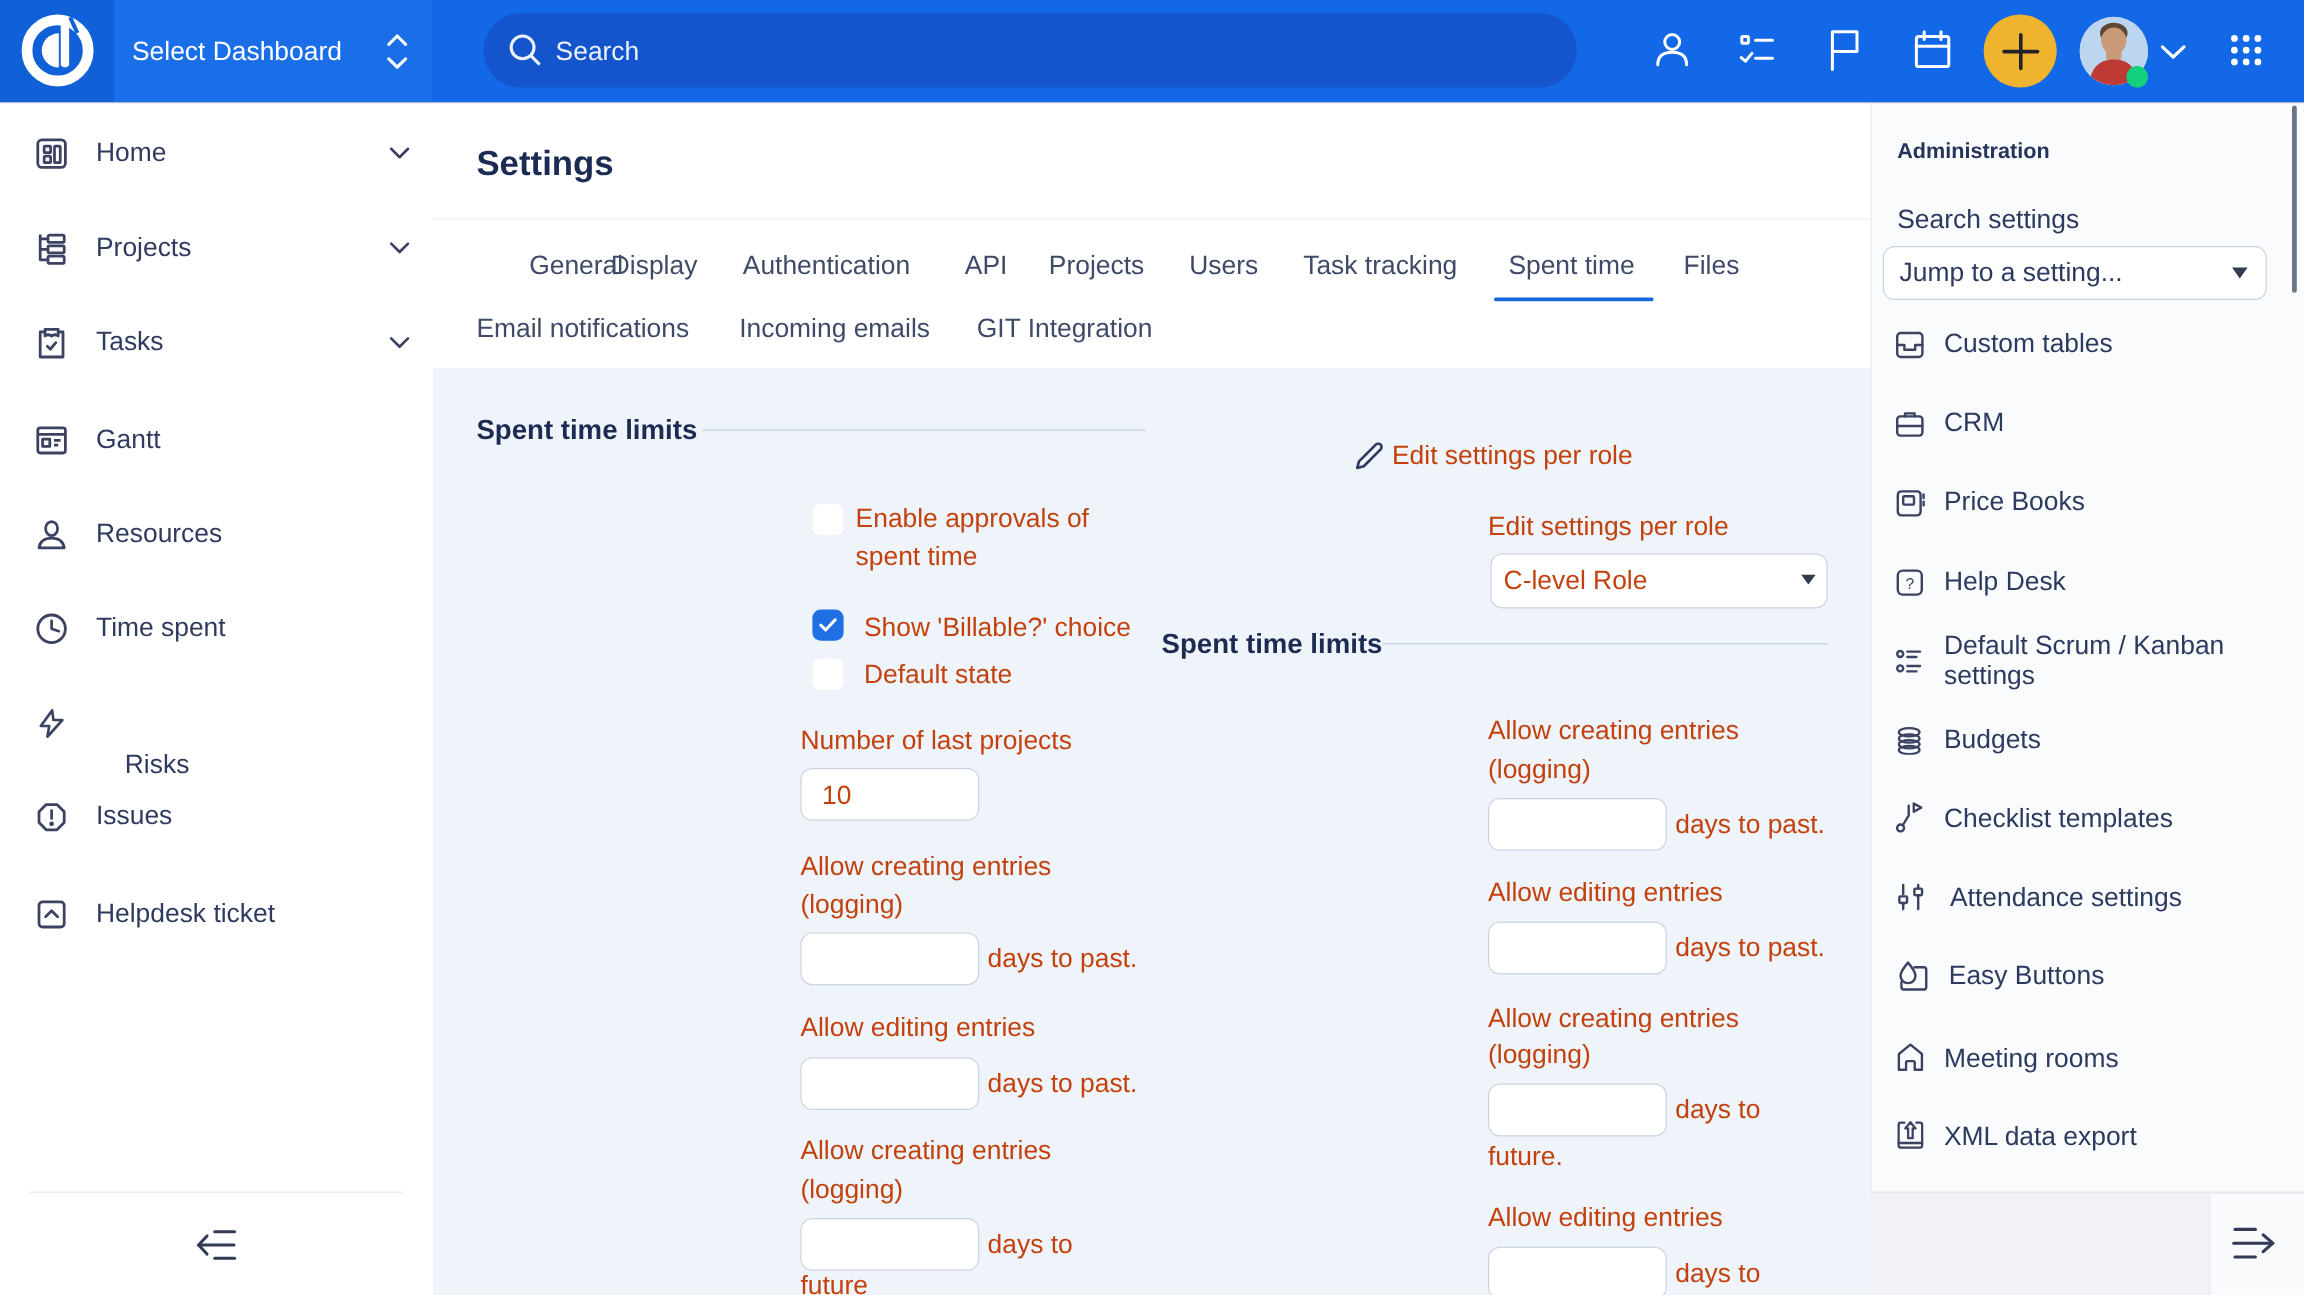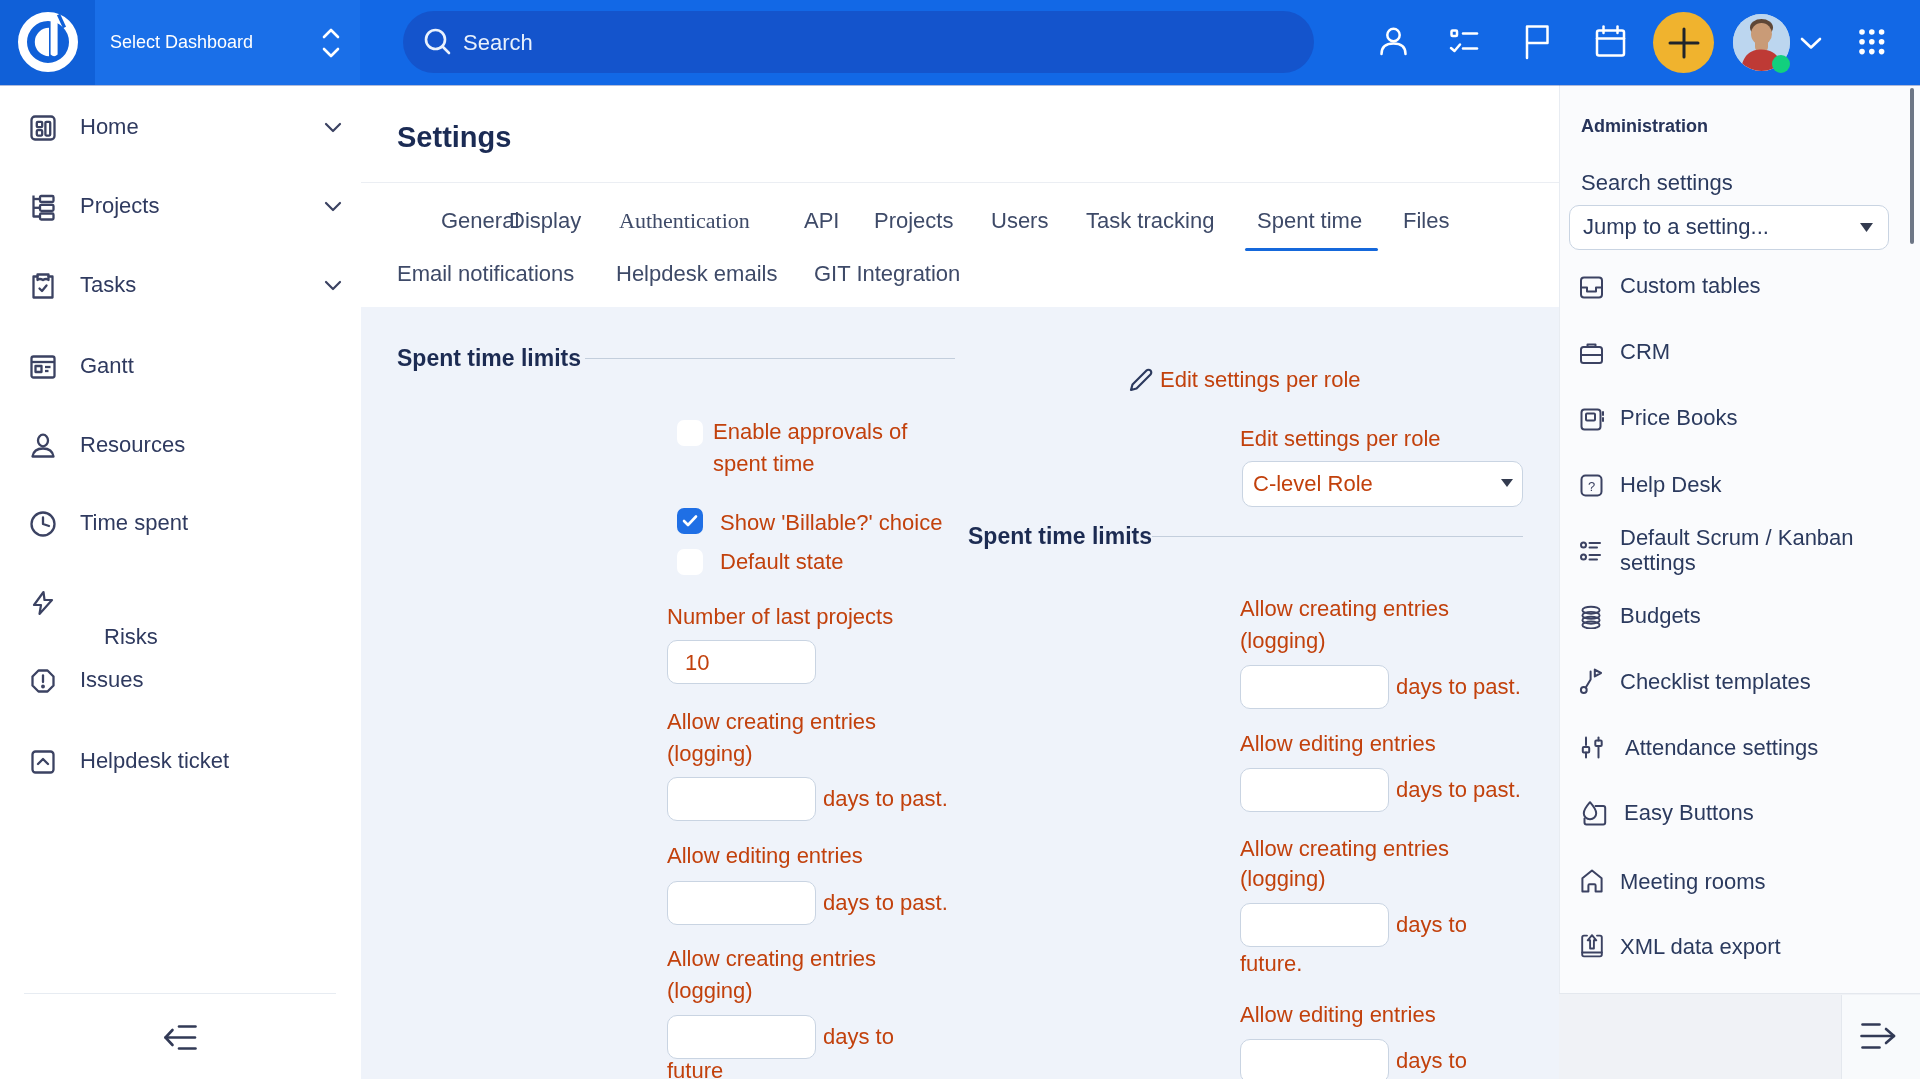--- a/index.html
+++ b/index.html
@@ -1,21 +1,21 @@
 <!DOCTYPE html>
 <html><head>
 <meta charset="utf-8">
 <style>
 * { margin:0; padding:0; box-sizing:border-box; }
 html,body { width:1920px; height:1079px; overflow:hidden; font-family:"Liberation Sans", sans-serif; background:#fff; }
 
 #topbar { position:absolute; left:0; top:0; width:1920px; height:85px; background:#1268E6; box-shadow:0 1px 0 rgba(30,60,150,0.35); }
 #logoblock { position:absolute; left:0; top:0; width:95px; height:85px; background:#1060D8; }
 #seldash { position:absolute; left:95px; top:0; width:265px; height:85px; background:#1A6FE8; }
-#sd-txt { position:absolute; left:110px; top:0; height:93px; line-height:85px; color:#FFFFFF; font-size:18px; }
+#sd-txt { position:absolute; left:110px; top:0; height:93px; line-height:85px; color:#FFFFFF; font-size:22px; }
 #searchpill { position:absolute; left:403px; top:11px; width:911px; height:62px; border-radius:31px; background:#1454CC; }
 #search-txt { position:absolute; left:463px; top:0; height:85px; line-height:85px; color:#E9F1FC; font-size:22px; }
 #plusbtn { position:absolute; left:1653px; top:12px; width:61px; height:61px; border-radius:50%; background:#F0B32E; }
 #avatar { position:absolute; left:1733px; top:14px; width:57px; height:57px; border-radius:50%; overflow:hidden; background:#BCD6EF; }
 #greendot { position:absolute; left:1772px; top:55px; width:18px; height:18px; border-radius:50%; background:#12D07E; z-index:6; }
 
 #sidebar { position:absolute; left:0; top:85px; width:361px; height:994px; background:#FFFFFF; }
 .nav-lbl { position:absolute; font-size:22px; color:#2F3A5F; }
 #sbfoot-line { position:absolute; left:24px; top:993px; width:312px; height:1px; background:#E7ECF2; }
 
@@ -201,30 +201,30 @@
 <svg class="ico" style="left:160px;top:1016px;" width="42" height="44" viewBox="0 0 42 44" fill="none" stroke="#323A56" stroke-width="2.6" stroke-linecap="round" stroke-linejoin="round">
   <path d="M19 10.5 L35.5 10.5"></path>
   <path d="M5.5 21.5 L35 21.5"></path>
     <path d="M12.5 14 L5.5 21.5 L12.5 29"></path>
   <path d="M19 32.5 L35.5 32.5"></path>
 </svg>
 <div id="maintitle">Settings</div>
 <div id="titlediv"></div>
 <div class="tab" style="left:397px;top:208px;margin-left:44px;">General</div>
 <div class="tab" style="left:509px;top:208px;">Display</div>
-<div class="tab" style="left:619px;top:208px;font-family:Liberation Serif, serif;">Authentication</div>
+<div class="tab" style="left:619px;top:208px;">Authentication</div>
 <div class="tab" style="left:804px;top:208px;">API</div>
 <div class="tab" style="left:874px;top:208px;">Projects</div>
 <div class="tab" style="left:991px;top:208px;">Users</div>
 <div class="tab" style="left:1086px;top:208px;">Task tracking</div>
 <div class="tab" style="left:1257px;top:208px;">Spent time</div>
 <div class="tab" style="left:1403px;top:208px;">Files</div>
 <div id="tabunderline"></div>
 <div class="tab" style="left:397px;top:261px;">Email notifications</div>
-<div class="tab" style="left:616px;top:261px;">Helpdesk emails</div>
+<div class="tab" style="left:616px;top:261px;">Incoming emails</div>
 <div class="tab" style="left:814px;top:261px;">GIT Integration</div>
 <div id="content"></div>
 
 <div class="h2" style="left:397px;top:345px;">Spent time limits</div>
 <div class="hline" style="left:585px;top:358px;width:370px;"></div>
 
 <svg class="ico" style="left:1127px;top:366px;" width="28" height="28" viewBox="0 0 28 28" fill="none" stroke="#2C3A5E" stroke-width="2.2" stroke-linecap="round" stroke-linejoin="round">
   <path d="M4 24 L5.5 18.5 L19.5 4.5 C20.5 3.5 22.5 3.5 23.5 4.5 C24.5 5.5 24.5 7.5 23.5 8.5 L9.5 22.5 Z"></path>
 </svg>
 <div class="flabel" style="left:1160px;top:367px;">Edit settings per role</div>

